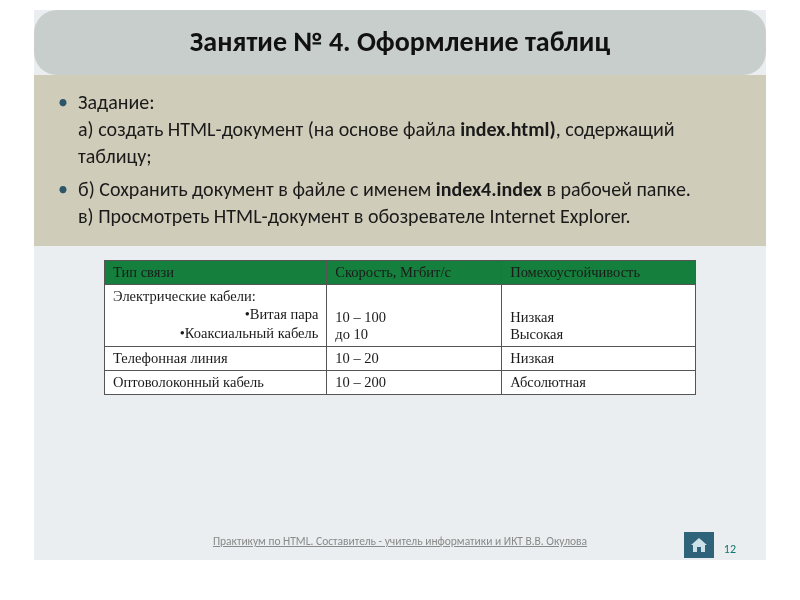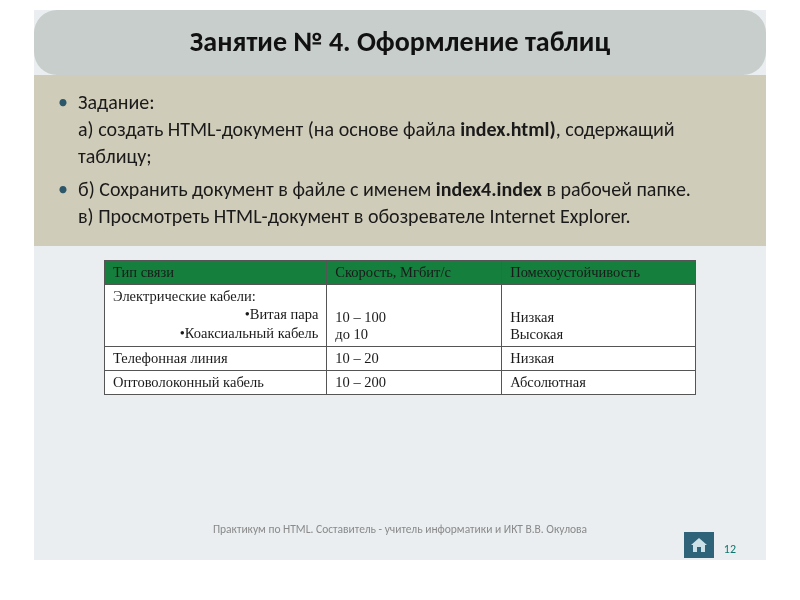--- a/index.html
+++ b/index.html
@@ -83,27 +83,28 @@
     margin: 0;
     font-family: "Times New Roman", serif;
     text-align: right;
   }
   .sub-bullet {
     display: inline-block;
     width: 18px;
   }
   .footer {
     position: absolute;
-    bottom: 24px;
+    bottom: 12px;
     left: 0;
     width: 100%;
     text-align: center;
     font-size: 11.5px;
     color: #8a8a8a;
     font-family: "Calibri", Arial, sans-serif;
+    text-decoration: underline;
   }
   .pagenum {
     position: absolute;
     right: 30px;
     bottom: 4px;
     font-size: 12px;
     color: #0f766e;
   }
   .home-btn {
     position: absolute;

